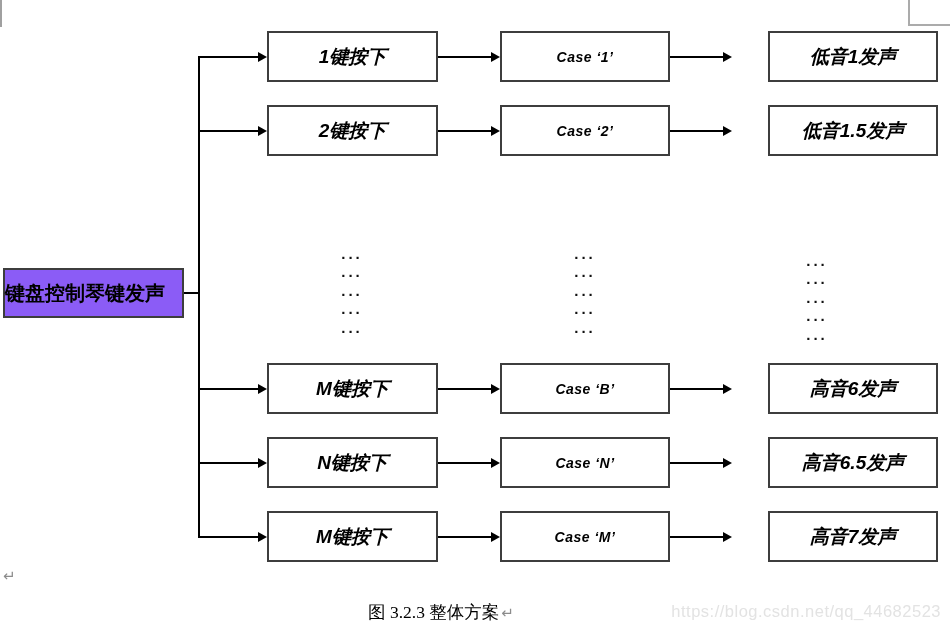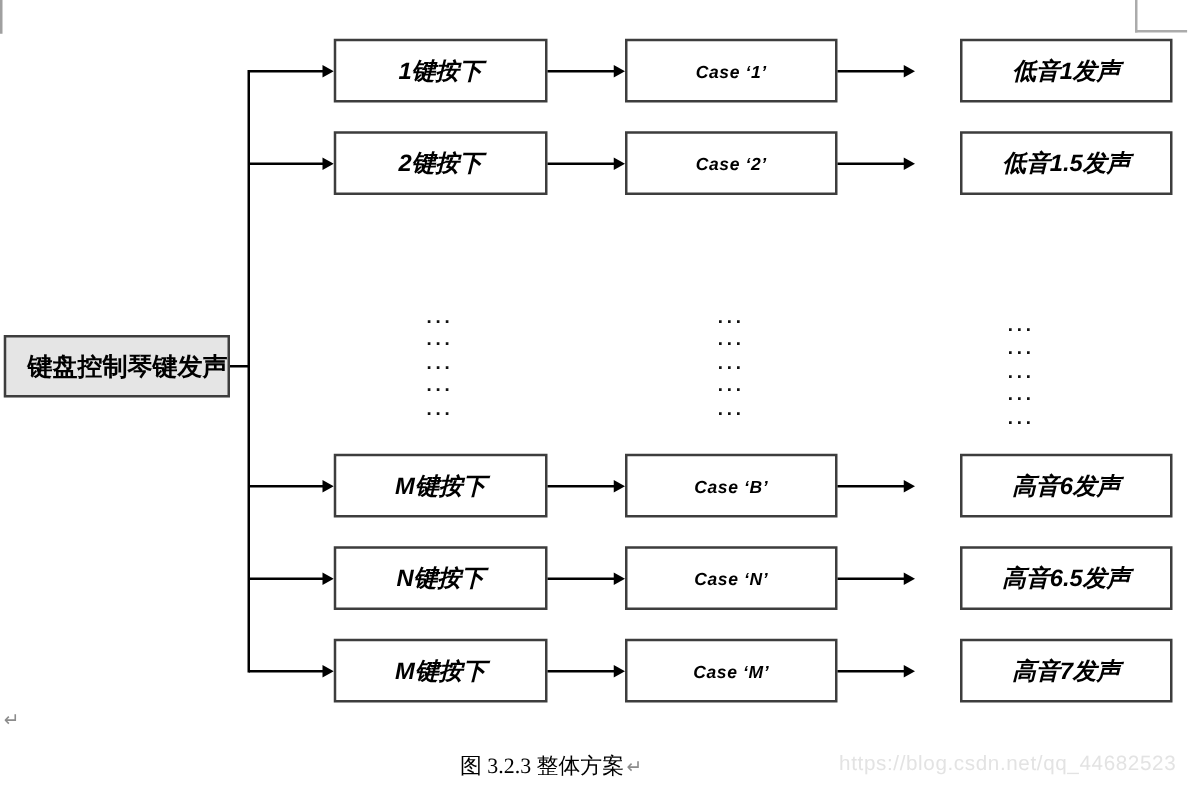--- a/index.html
+++ b/index.html
@@ -12,21 +12,21 @@
     position:absolute;height:51px;box-sizing:border-box;
     border:2px solid #3d3d3d;background:#ffffff;
     display:flex;align-items:center;justify-content:center;
     font-size:19px;font-weight:600;color:#000000;white-space:nowrap;
   }
   .box.col1{left:267px;width:171px;}
   .box.col2{left:500px;width:170px;font-size:14px;letter-spacing:.5px;}
   .box.col3{left:732px;width:170px;margin-left:36px;}
   .rootbox{
     position:absolute;left:3px;top:268px;width:181px;height:50px;box-sizing:border-box;
-    border:2px solid #3d3d3d;background:#e5e5e5;display:flex;align-items:center;justify-content:flex-end;
+    border:2px solid #3d3d3d;background:#8b5cf6;display:flex;align-items:center;justify-content:flex-start;
     font-size:20px;font-weight:600;color:#000;white-space:nowrap;
   }
   
   .row{position:absolute;left:0;width:950px;height:51px;font-style:italic;}
   
   .hline{position:absolute;top:24.5px;height:2px;background:#000000;}
   .branch-line{left:199px;width:60px;}
   .mid1-line{left:438px;width:54px;}
   .mid2-line{left:670px;width:54px;}
   .ahead{

